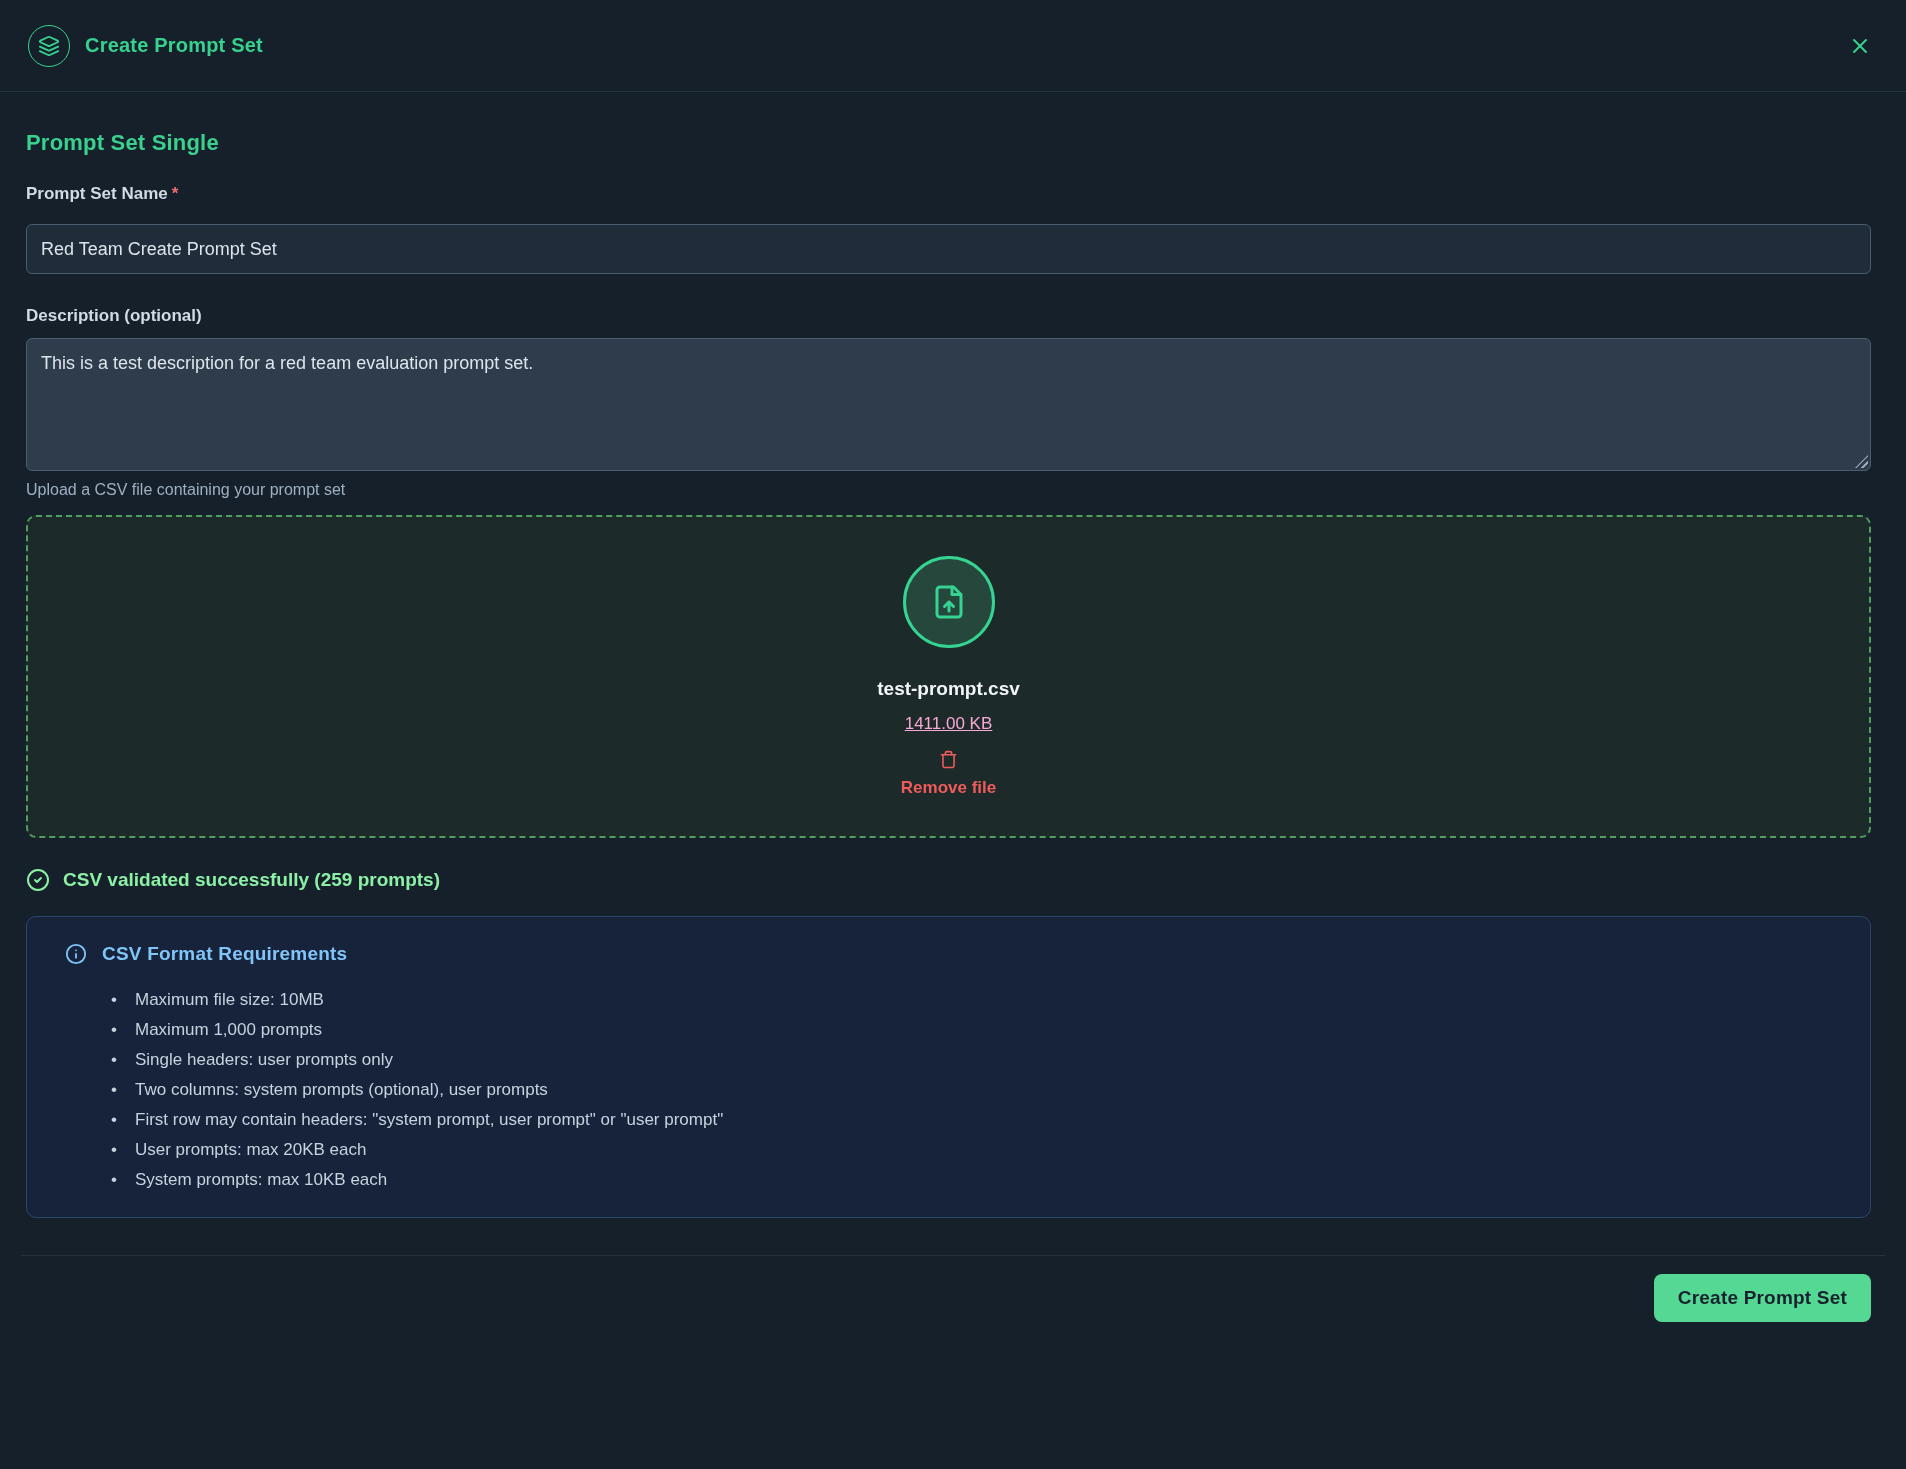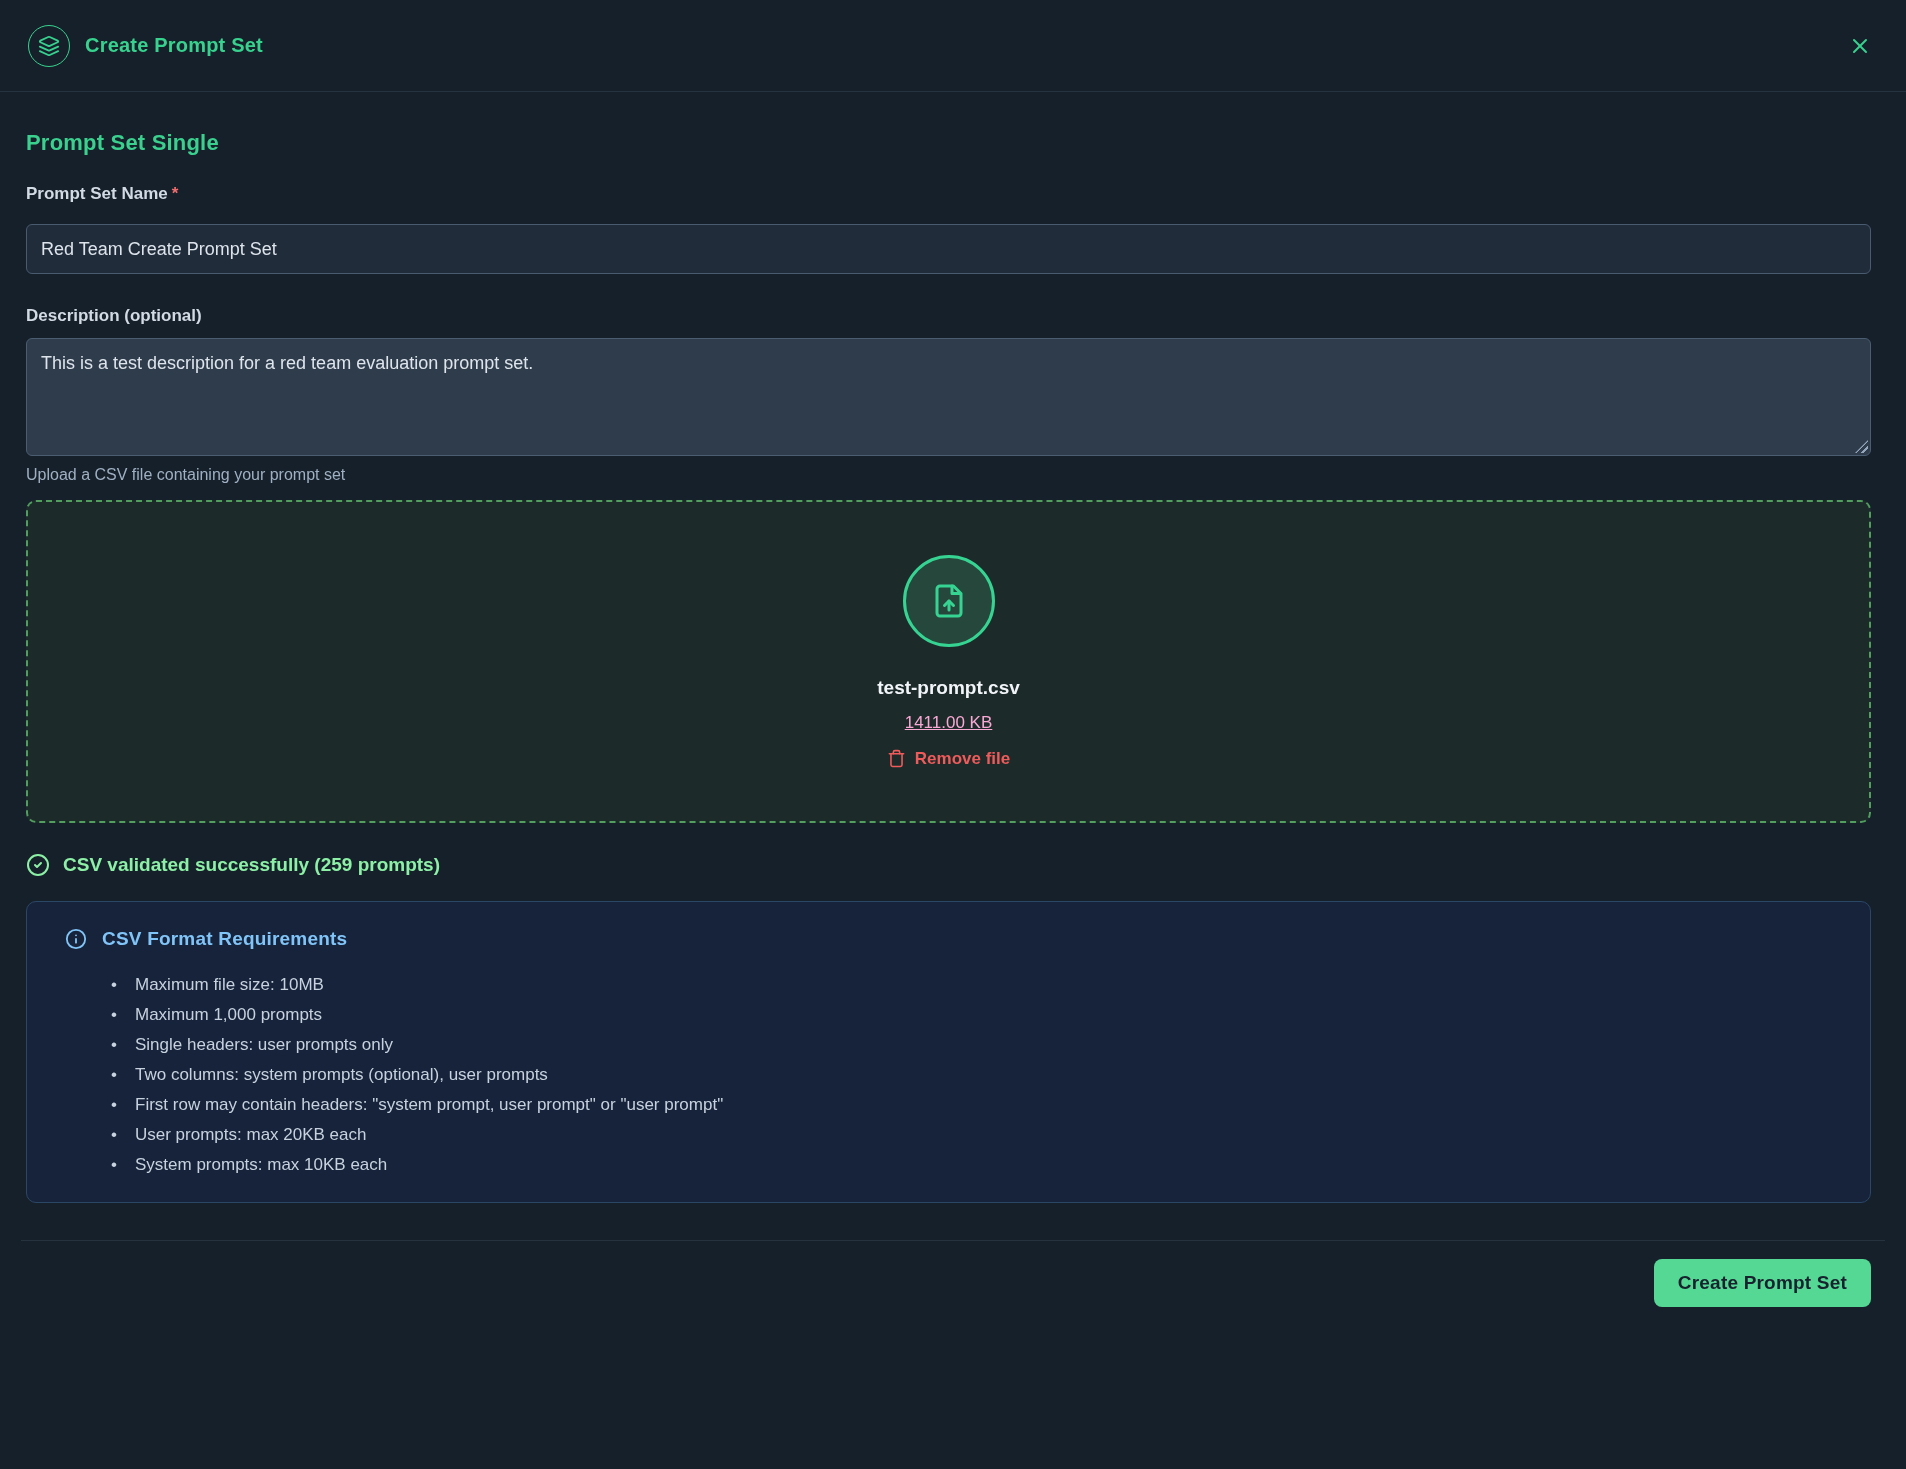--- a/index.html
+++ b/index.html
@@ -55,21 +55,21 @@
     border:1px solid #495b6f;
     border-radius:6px;
     padding:0 14px;
     font-family:"Liberation Sans", sans-serif;
     font-size:18px; color:#dde4ec;
     outline:none;
   }
   .textarea-wrap { position:relative; margin-top:12px; }
   .desc-textarea {
     display:block;
-    width:100%; height:118px;
+    width:100%; height:133px;
     background:#2e3c4b;
     border:1px solid #4b5d71;
     border-radius:6px;
     padding:12px 14px;
     font-family:"Liberation Sans", sans-serif;
     font-size:18px; color:#dde4ec;
     resize:none; outline:none;
     line-height:1.35;
   }
   .resize-grip {
@@ -106,21 +106,21 @@
   }
   .file-size {
     margin-top:14px;
     font-size:17px; color:#f9a8d4;text-decoration:underline;
   }
   .remove-file-btn {
     margin-top:16px;
     background:none; border:none; cursor:pointer;
     display:flex; align-items:center; gap:9px;
     font-family:"Liberation Sans", sans-serif;
-    font-size:17px; font-weight:600; color:#ef5b5b;
+    font-size:17px; font-weight:600; color:#ef5b5b;flex-direction:column;
   }
   
   .validation-row {
     margin-top:30px;
     display:flex; align-items:center; gap:13px;
     font-size:19px; font-weight:600; color:#8cf0a5;
   }
   
   .req-box {
     margin-top:24px;

